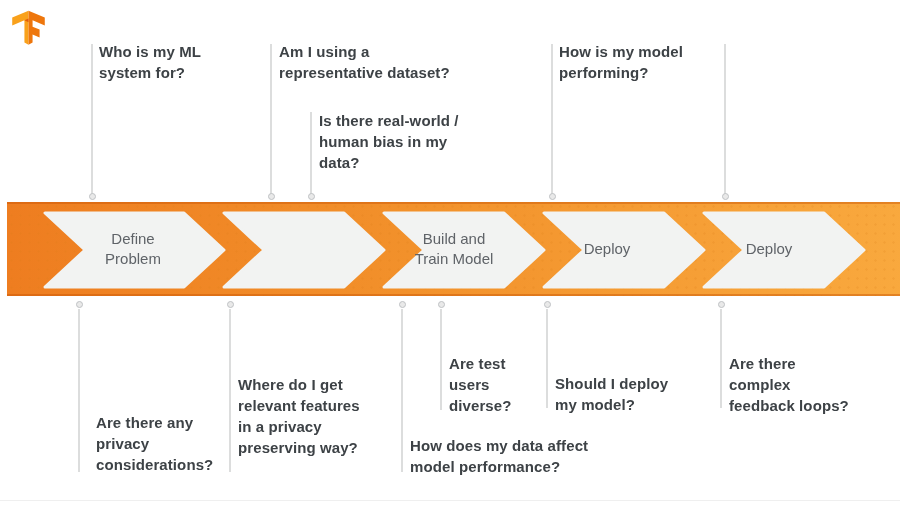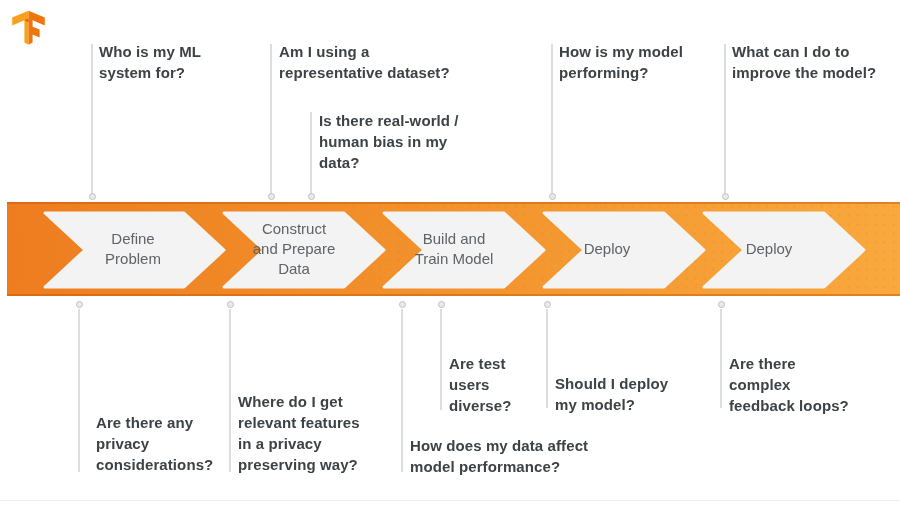--- a/index.html
+++ b/index.html
@@ -66,38 +66,33 @@
 
   <div class="q" style="left:99px;top:41px">Who is my ML
 system for?</div>
   <div class="q" style="left:279px;top:41px">Am I using a
 representative dataset?</div>
   <div class="q" style="left:559px;top:41px">How is my model
 performing?</div>
   <div class="q" style="left:319px;top:110px">Is there real-world /
 human bias in my
 data?</div>
-  <div class="q" style="left:732px;top:41px">What can I do to
-improve the model?</div>
 
   <div class="band">
     <svg width="900" height="94" viewBox="0 0 900 94" aria-hidden="true">
       <g fill="#f2f3f2" stroke="#f2f3f2" stroke-width="3" stroke-linejoin="round">
         <polygon points="38,11 177,11 217,48 177,85 38,85 78,48"></polygon>
         <polygon points="217,11 337,11 377,48 337,85 217,85 257,48"></polygon>
         <polygon points="377,11 497,11 537,48 497,85 377,85 417,48"></polygon>
         <polygon points="537,11 657,11 697,48 657,85 537,85 577,48"></polygon>
         <polygon points="697,11 817,11 857,48 817,85 697,85 737,48"></polygon>
       </g>
     </svg>
     <div class="stage-label" style="left:126px">Define
 Problem</div>
-    <div class="stage-label" style="left:287px">Construct
-and Prepare
-Data</div>
     <div class="stage-label" style="left:447px">Build and
 Train Model</div>
     <div class="stage-label" style="left:600px">Deploy</div>
     <div class="stage-label" style="left:762px">Deploy</div>
   </div>
 
   <div class="lead" style="left:78px;top:309px;height:163px"></div>
   <div class="lead" style="left:229px;top:309px;height:163px"></div>
   <div class="lead" style="left:401px;top:309px;height:163px"></div>
   <div class="lead" style="left:440px;top:309px;height:101px"></div>
@@ -106,21 +101,21 @@
   <div class="dot" style="left:76px;top:301px"></div>
   <div class="dot" style="left:227px;top:301px"></div>
   <div class="dot" style="left:399px;top:301px"></div>
   <div class="dot" style="left:438px;top:301px"></div>
   <div class="dot" style="left:544px;top:301px"></div>
   <div class="dot" style="left:718px;top:301px"></div>
 
   <div class="q" style="left:96px;top:412px">Are there any
 privacy
 considerations?</div>
-  <div class="q" style="left:238px;top:391px">Where do I get
+  <div class="q" style="left:238px;top:374px">Where do I get
 relevant features
 in a privacy
 preserving way?</div>
   <div class="q" style="left:410px;top:435px">How does my data affect
 model performance?</div>
   <div class="q" style="left:449px;top:353px">Are test
 users
 diverse?</div>
   <div class="q" style="left:555px;top:373px">Should I deploy
 my model?</div>

